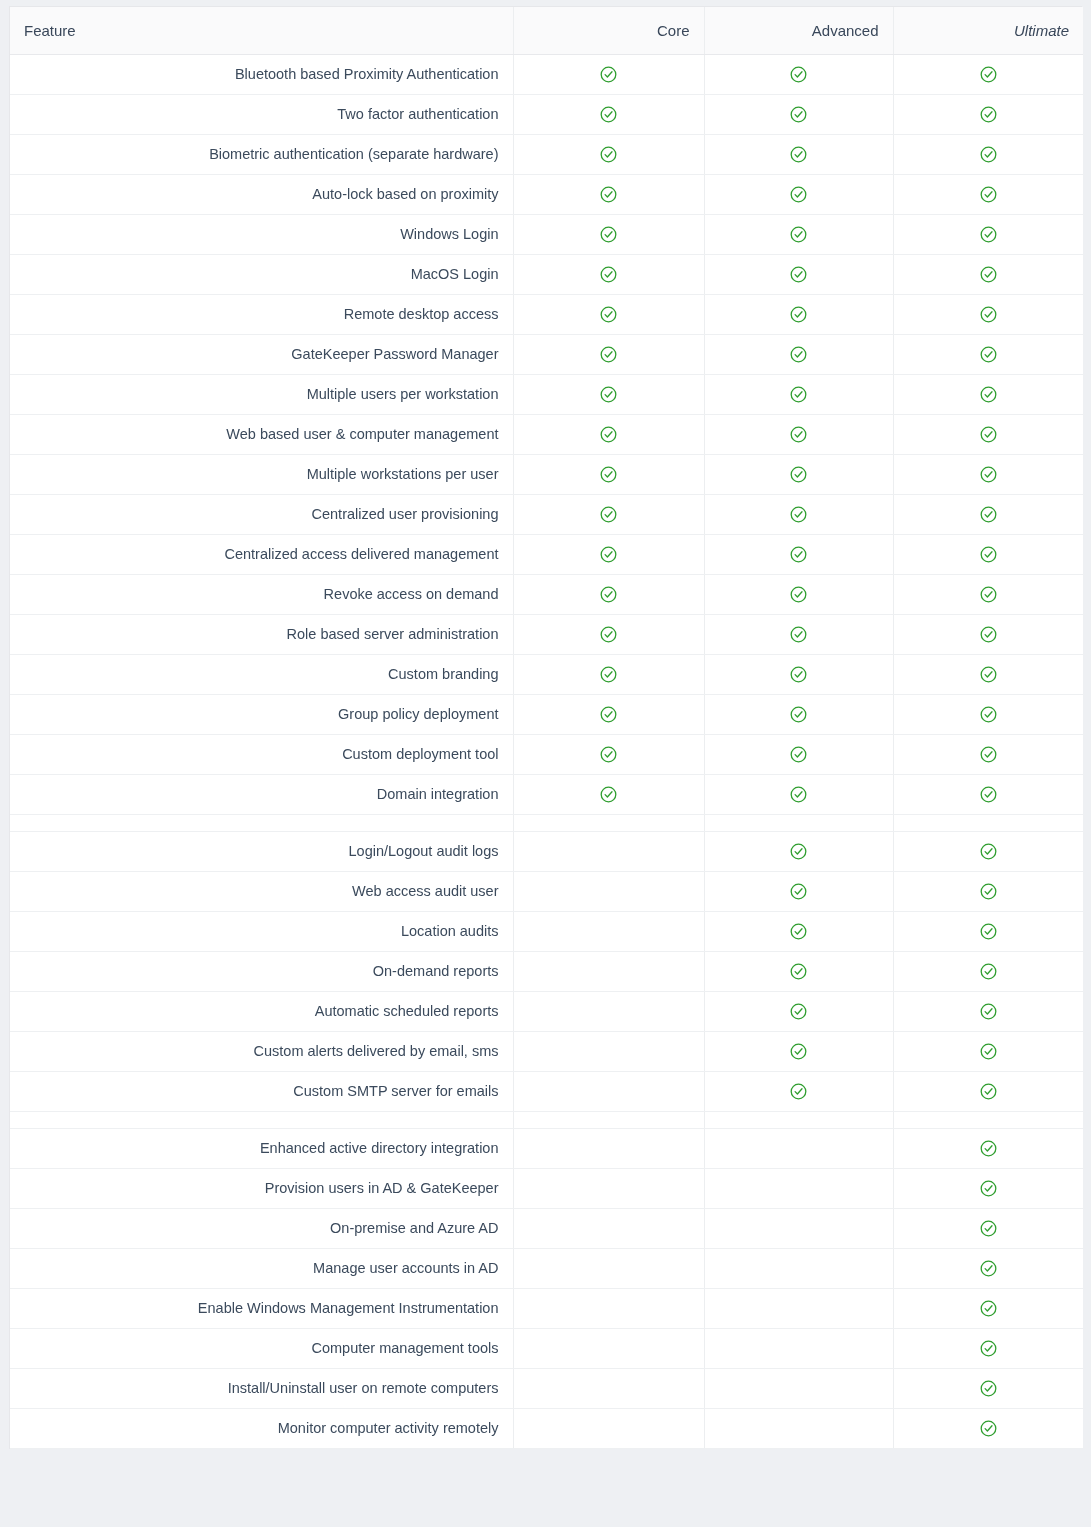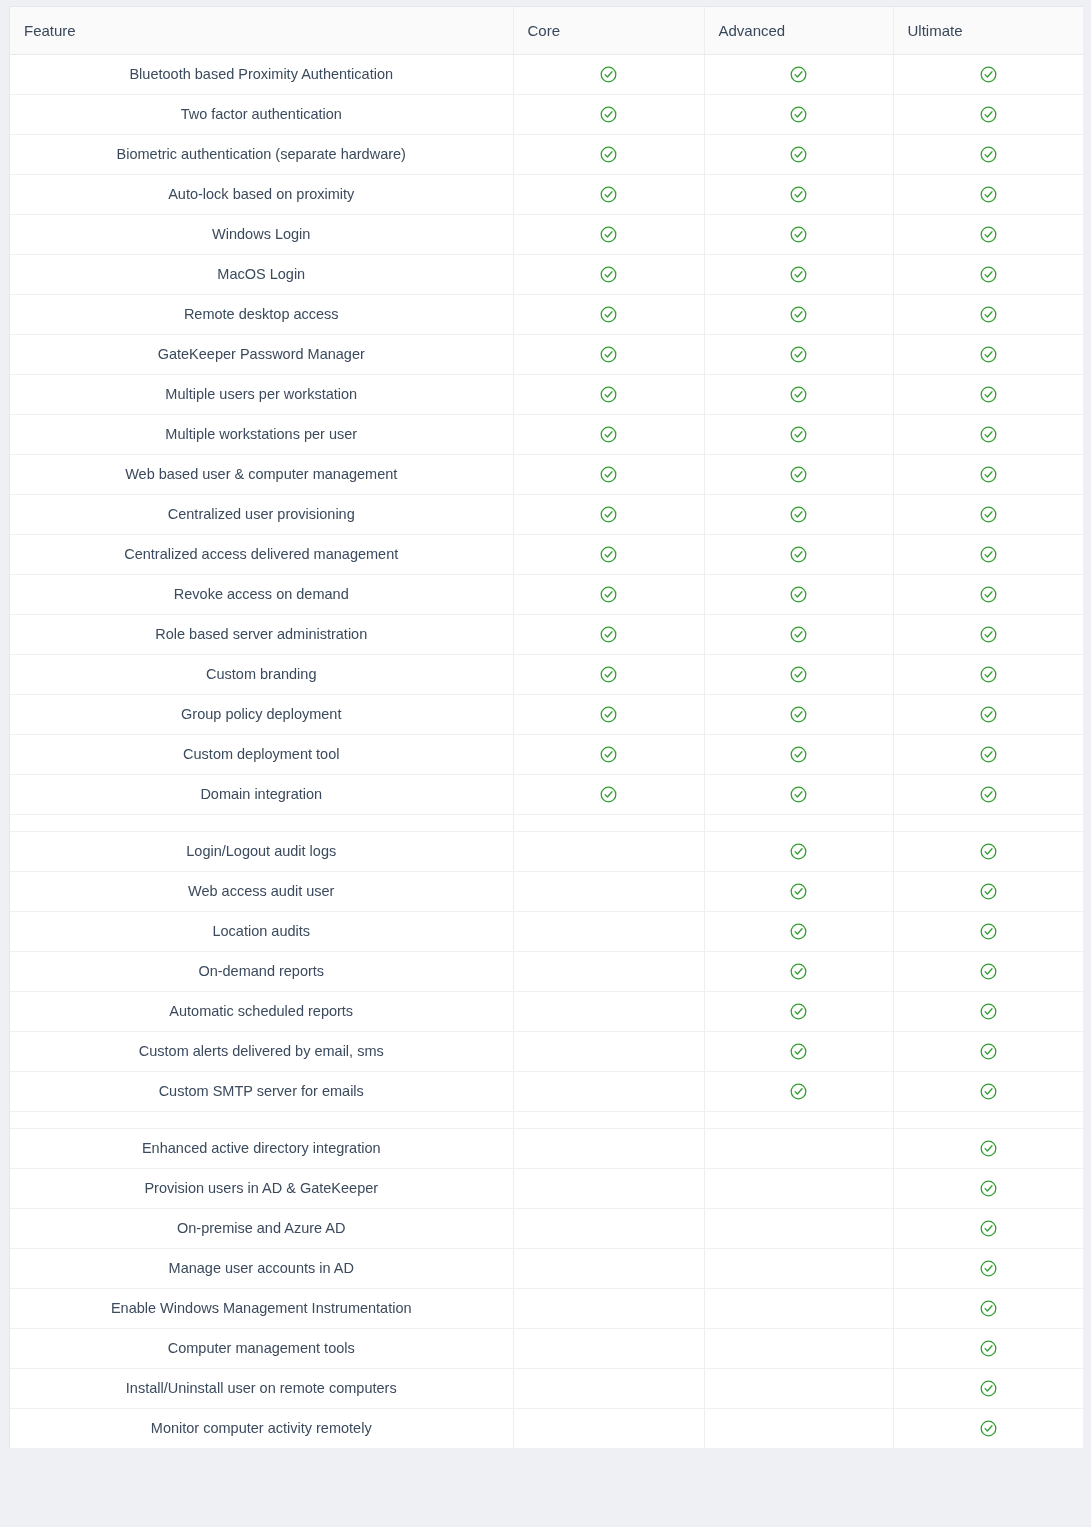--- a/index.html
+++ b/index.html
@@ -51,39 +51,39 @@
     font-size: 15px;
     font-weight: 400;
     color: #39475a;
     padding: 0 14px;
     vertical-align: middle;
   }
   thead th.feature-head {
     text-align: left;
   }
   thead th.tier-head {
-    text-align: left;
-  }
-  thead th:last-child { border-right: none; }
+    text-align: right;
+  }
+  thead th:last-child { border-right: none; font-style: italic; }
 
   
   tbody td {
     height: 40px;
     border-bottom: 1px solid #eef0f2;
     border-right: 1px solid #eceef0;
     font-size: 14.5px;
     color: #3b4a5c;
     padding: 0 14px;
     vertical-align: middle;
     background: #ffffff;
   }
   tbody td:last-child { border-right: none; }
 
   tbody td.feature-cell {
-    text-align: center;
+    text-align: right;
     white-space: nowrap;
   }
   tbody td.tier-cell {
     text-align: center;
     padding: 0;
   }
 
   
   tbody tr.spacer-row td {
     height: 17px;
@@ -251,36 +251,36 @@
             <td class="tier-cell"><span class="check-icon"><svg width="17" height="17" viewBox="0 0 17 17" xmlns="http://www.w3.org/2000/svg">
                   <circle cx="8.5" cy="8.5" r="7.3" fill="none" stroke="#2f9e2f" stroke-width="1.3"></circle>
                   <path d="M5.1 8.6 L7.4 11.0 L12.0 5.7" fill="none" stroke="#2f9e2f" stroke-width="1.3" stroke-linecap="round" stroke-linejoin="round"></path>
                 </svg></span></td>
             <td class="tier-cell"><span class="check-icon"><svg width="17" height="17" viewBox="0 0 17 17" xmlns="http://www.w3.org/2000/svg">
                   <circle cx="8.5" cy="8.5" r="7.3" fill="none" stroke="#2f9e2f" stroke-width="1.3"></circle>
                   <path d="M5.1 8.6 L7.4 11.0 L12.0 5.7" fill="none" stroke="#2f9e2f" stroke-width="1.3" stroke-linecap="round" stroke-linejoin="round"></path>
                 </svg></span></td>
           </tr>
           <tr>
+            <td class="feature-cell">Web based user &amp; computer management</td>
+            <td class="tier-cell"><span class="check-icon"><svg width="17" height="17" viewBox="0 0 17 17" xmlns="http://www.w3.org/2000/svg">
+                  <circle cx="8.5" cy="8.5" r="7.3" fill="none" stroke="#2f9e2f" stroke-width="1.3"></circle>
+                  <path d="M5.1 8.6 L7.4 11.0 L12.0 5.7" fill="none" stroke="#2f9e2f" stroke-width="1.3" stroke-linecap="round" stroke-linejoin="round"></path>
+                </svg></span></td>
+            <td class="tier-cell"><span class="check-icon"><svg width="17" height="17" viewBox="0 0 17 17" xmlns="http://www.w3.org/2000/svg">
+                  <circle cx="8.5" cy="8.5" r="7.3" fill="none" stroke="#2f9e2f" stroke-width="1.3"></circle>
+                  <path d="M5.1 8.6 L7.4 11.0 L12.0 5.7" fill="none" stroke="#2f9e2f" stroke-width="1.3" stroke-linecap="round" stroke-linejoin="round"></path>
+                </svg></span></td>
+            <td class="tier-cell"><span class="check-icon"><svg width="17" height="17" viewBox="0 0 17 17" xmlns="http://www.w3.org/2000/svg">
+                  <circle cx="8.5" cy="8.5" r="7.3" fill="none" stroke="#2f9e2f" stroke-width="1.3"></circle>
+                  <path d="M5.1 8.6 L7.4 11.0 L12.0 5.7" fill="none" stroke="#2f9e2f" stroke-width="1.3" stroke-linecap="round" stroke-linejoin="round"></path>
+                </svg></span></td>
+          </tr>
+          <tr>
             <td class="feature-cell">Multiple workstations per user</td>
-            <td class="tier-cell"><span class="check-icon"><svg width="17" height="17" viewBox="0 0 17 17" xmlns="http://www.w3.org/2000/svg">
-                  <circle cx="8.5" cy="8.5" r="7.3" fill="none" stroke="#2f9e2f" stroke-width="1.3"></circle>
-                  <path d="M5.1 8.6 L7.4 11.0 L12.0 5.7" fill="none" stroke="#2f9e2f" stroke-width="1.3" stroke-linecap="round" stroke-linejoin="round"></path>
-                </svg></span></td>
-            <td class="tier-cell"><span class="check-icon"><svg width="17" height="17" viewBox="0 0 17 17" xmlns="http://www.w3.org/2000/svg">
-                  <circle cx="8.5" cy="8.5" r="7.3" fill="none" stroke="#2f9e2f" stroke-width="1.3"></circle>
-                  <path d="M5.1 8.6 L7.4 11.0 L12.0 5.7" fill="none" stroke="#2f9e2f" stroke-width="1.3" stroke-linecap="round" stroke-linejoin="round"></path>
-                </svg></span></td>
-            <td class="tier-cell"><span class="check-icon"><svg width="17" height="17" viewBox="0 0 17 17" xmlns="http://www.w3.org/2000/svg">
-                  <circle cx="8.5" cy="8.5" r="7.3" fill="none" stroke="#2f9e2f" stroke-width="1.3"></circle>
-                  <path d="M5.1 8.6 L7.4 11.0 L12.0 5.7" fill="none" stroke="#2f9e2f" stroke-width="1.3" stroke-linecap="round" stroke-linejoin="round"></path>
-                </svg></span></td>
-          </tr>
-          <tr>
-            <td class="feature-cell">Web based user &amp; computer management</td>
             <td class="tier-cell"><span class="check-icon"><svg width="17" height="17" viewBox="0 0 17 17" xmlns="http://www.w3.org/2000/svg">
                   <circle cx="8.5" cy="8.5" r="7.3" fill="none" stroke="#2f9e2f" stroke-width="1.3"></circle>
                   <path d="M5.1 8.6 L7.4 11.0 L12.0 5.7" fill="none" stroke="#2f9e2f" stroke-width="1.3" stroke-linecap="round" stroke-linejoin="round"></path>
                 </svg></span></td>
             <td class="tier-cell"><span class="check-icon"><svg width="17" height="17" viewBox="0 0 17 17" xmlns="http://www.w3.org/2000/svg">
                   <circle cx="8.5" cy="8.5" r="7.3" fill="none" stroke="#2f9e2f" stroke-width="1.3"></circle>
                   <path d="M5.1 8.6 L7.4 11.0 L12.0 5.7" fill="none" stroke="#2f9e2f" stroke-width="1.3" stroke-linecap="round" stroke-linejoin="round"></path>
                 </svg></span></td>
             <td class="tier-cell"><span class="check-icon"><svg width="17" height="17" viewBox="0 0 17 17" xmlns="http://www.w3.org/2000/svg">
                   <circle cx="8.5" cy="8.5" r="7.3" fill="none" stroke="#2f9e2f" stroke-width="1.3"></circle>

